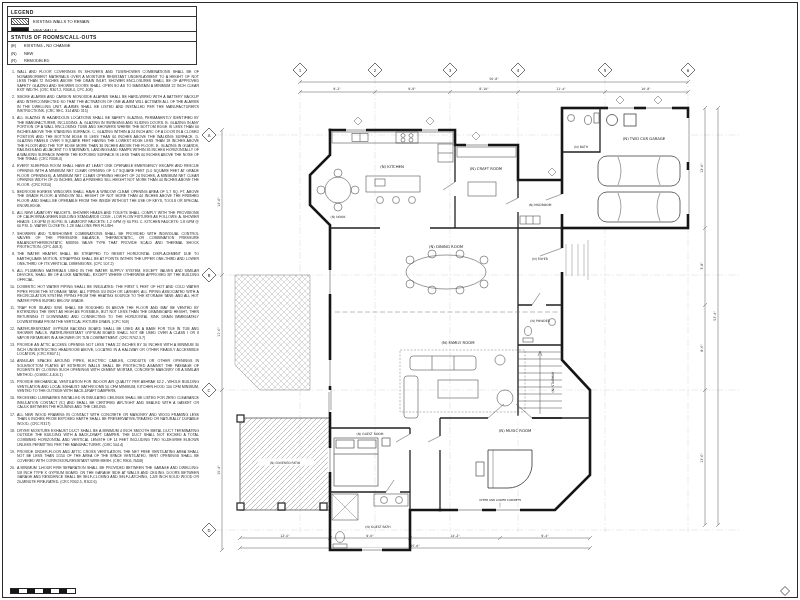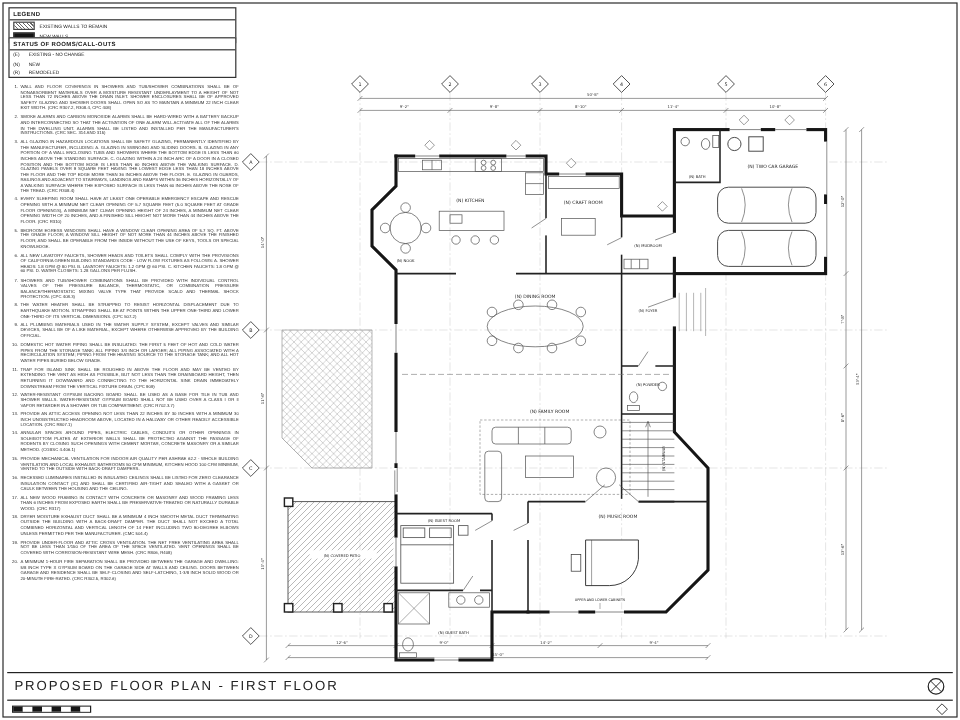--- a/index.html
+++ b/index.html
@@ -471,27 +471,20 @@
       <text class="rm-s" x="170" y="375">(N) GUEST ROOM</text>
       <text class="rm-s" x="178" y="468">(N) GUEST BATH</text>
       <text class="rm" x="315" y="372">(N) MUSIC ROOM</text>
       <text class="rm-s" x="85" y="404">(N) COVERED PATIO</text>
       <text class="rm-s" x="300" y="441" style="font-size:2.8px">UPPER AND LOWER CABINETS</text>
       <line x1="300" y1="442.5" x2="300" y2="447.5" stroke="#555" stroke-width="0.4"></line>
     </g>
   </svg>
   </div>
 
-  <div class="titlebar">
-    <span class="tb-text">PROPOSED FLOOR PLAN - FIRST FLOOR</span>
-    <svg width="16" height="16" viewBox="0 0 16 16">
-      <circle cx="8" cy="8" r="6.5" fill="none" stroke="#222" stroke-width="1"></circle>
-      <path d="M3.5,3.5 L12.5,12.5 M12.5,3.5 L3.5,12.5" stroke="#222" stroke-width="0.8"></path>
-    </svg>
-  </div>
 
   <div class="bottomstrip">
     <div class="scalebar">
       <span class="sb-b"></span>
         <span class="sb-w"></span>
         <span class="sb-b"></span>
         <span class="sb-w"></span>
       <span class="sb-b"></span>
         <span class="sb-w"></span>
         <span class="sb-b"></span>

